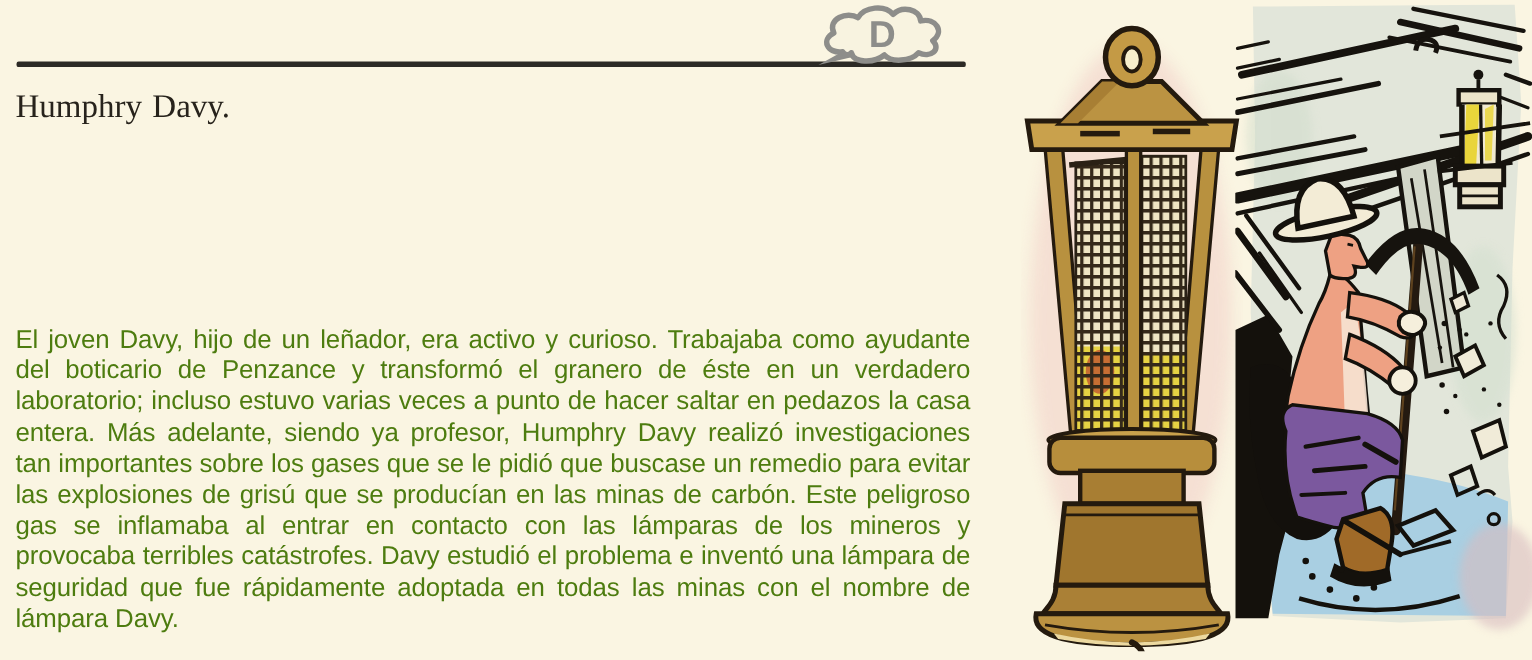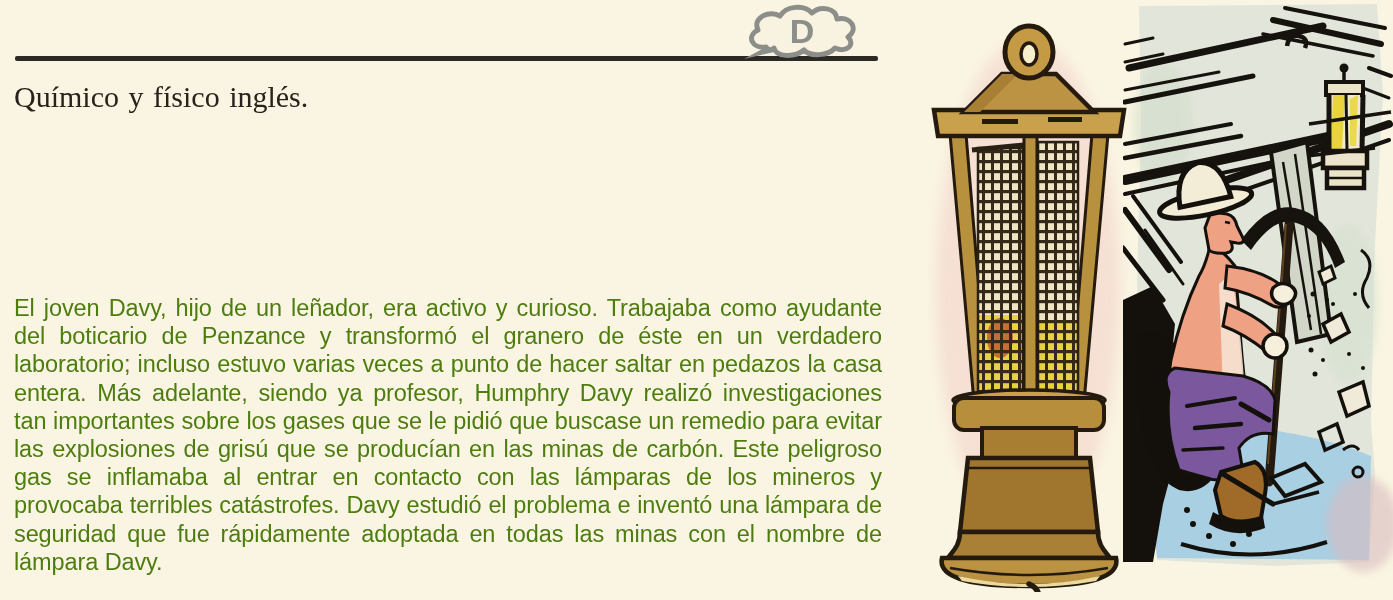--- a/index.html
+++ b/index.html
@@ -46,21 +46,21 @@
 
   <svg class="cloud-badge" viewBox="0 0 120 56" width="120" height="56">
     <path d="M22,44 L2,55 L32,48 Z" fill="#8d8d8a"></path>
     <path d="M24,43 C10,45 4,32 16,26 C10,13 28,6 38,12 C44,2 62,0 70,9
              C78,1 94,4 95,15 C109,12 117,25 106,33 C114,41 104,49 93,44
              C86,52 68,53 62,46 C52,54 34,53 32,44 C29,47 26,46 24,43 Z" fill="#f8f3e0" stroke="#8d8d8a" stroke-width="5" stroke-linejoin="round"></path>
     <text x="60" y="39" text-anchor="middle" font-family="Liberation Sans, sans-serif" font-size="34" font-weight="bold" fill="#8d8d8a">D</text>
   </svg>
 
   <section class="headline">
-      <p>Químico y físico inglés.</p>
+      <p>Humphry Davy.</p>
     </section>
 
   <p class="body-text">El joven Davy, hijo de un leñador, era activo y curioso. Trabajaba como ayudante del boticario de Penzance y transformó el granero de éste en un verdadero laboratorio; incluso estuvo varias veces a punto de hacer saltar en pedazos la casa entera. Más adelante, siendo ya profesor, Humphry Davy realizó investigaciones tan importantes sobre los gases que se le pidió que buscase un remedio para evitar las explosiones de grisú que se producían en las minas de carbón. Este peligroso gas se inflamaba al entrar en contacto con las lámparas de los mineros y provocaba terribles catástrofes. Davy estudió el problema e inventó una lámpara de seguridad que fue rápidamente adoptada en todas las minas con el nombre de lámpara Davy.</p>
 
   <svg class="lamp-illustration" viewBox="0 0 202 572" width="202" height="572">
     <defs>
       <pattern id="mesh" width="9" height="10" patternUnits="userSpaceOnUse">
         <rect x="0" y="0" width="9" height="3.2" fill="#35291a"></rect>
         <rect x="0" y="0" width="3" height="10" fill="#35291a"></rect>
       </pattern>

